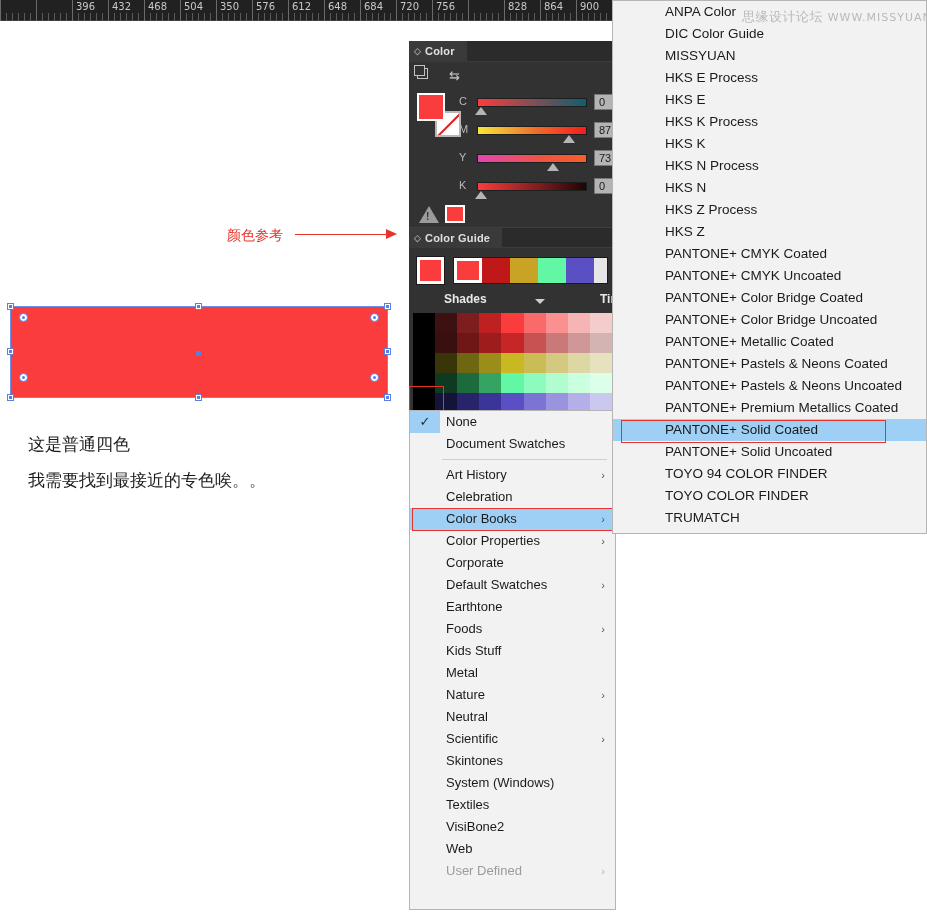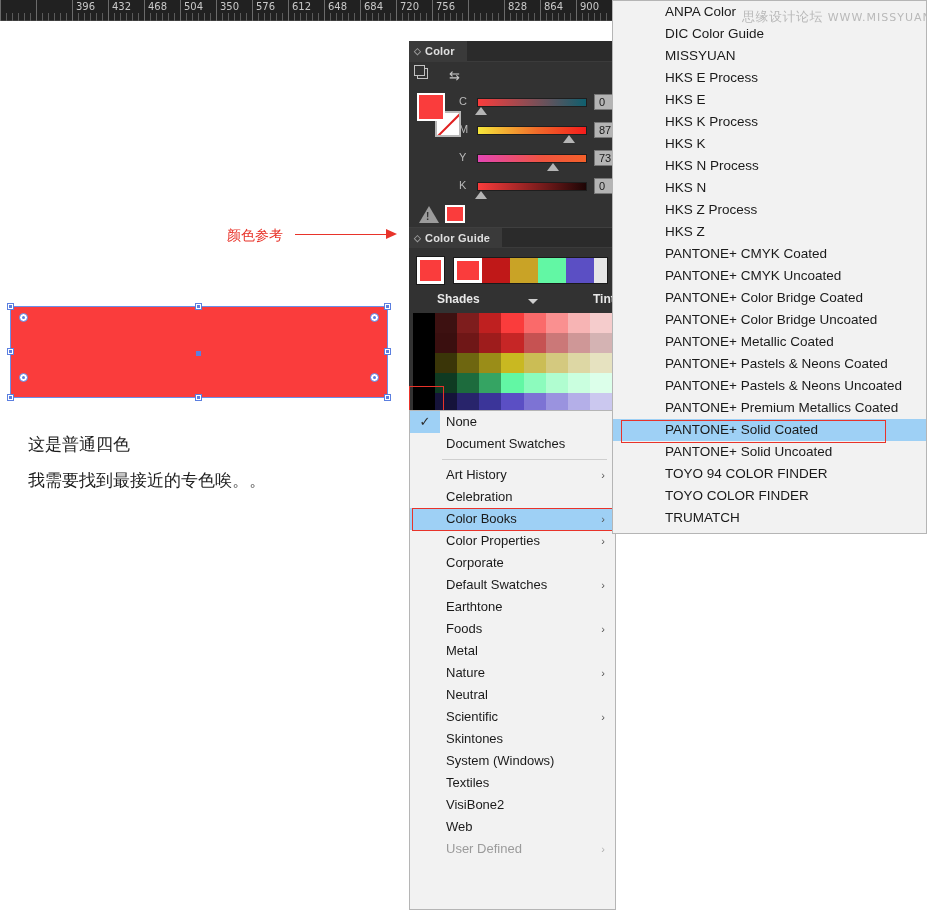--- a/index.html
+++ b/index.html
@@ -183,21 +183,21 @@
     background: #fa3c3c; border: 3px solid #ffffff; outline: 1px solid #1a1a1a;
   }
   .cg-harmony {
     position: absolute; left: 44px; top: 9px; width: 155px; height: 27px;
     background: #e6e6e6; border: 1px solid #1a1a1a; display: flex;
   }
   .cg-harmony i { display:block; width: 28px; height: 25px; }
   .cg-harmony i.sel { border: 3px solid #ffffff; width: 28px; }
 
   .cg-labels {
-    position: absolute; left: 4px; top: 44px; width: 203px; height: 20px;
+    position: absolute; left: 11px; top: 44px; width: 203px; height: 20px;
   }
   .cg-shades { position:absolute; left: 24px; top: 0; color:#e8e8e8; font-size: 12px; font-weight: bold; }
   .cg-tints  { position:absolute; left: 180px; top: 0; color:#e8e8e8; font-size: 12px; font-weight: bold; }
   .cg-caret  {
     position:absolute; left: 115px; top: 7px; width:0; height:0;
     border-left: 5px solid transparent; border-right: 5px solid transparent;
     border-top: 5px solid #cfcfcf;
   }
 
   .cg-grid {
@@ -677,20 +677,21 @@
       <div class="mi"><span>Document Swatches</span></div>
       <div class="menu-sep"></div>
       <div class="mi"><span>Art History</span><span class="chev">›</span></div>
       <div class="mi"><span>Celebration</span></div>
       <div class="mi sel"><span>Color Books</span><span class="chev">›</span></div>
       <div class="mi"><span>Color Properties</span><span class="chev">›</span></div>
       <div class="mi"><span>Corporate</span></div>
       <div class="mi"><span>Default Swatches</span><span class="chev">›</span></div>
       <div class="mi"><span>Earthtone</span></div>
       <div class="mi"><span>Foods</span><span class="chev">›</span></div>
+      <div class="mi"><span>Kids Stuff</span></div>
       <div class="mi"><span>Metal</span></div>
       <div class="mi"><span>Nature</span><span class="chev">›</span></div>
       <div class="mi"><span>Neutral</span></div>
       <div class="mi"><span>Scientific</span><span class="chev">›</span></div>
       <div class="mi"><span>Skintones</span></div>
       <div class="mi"><span>System (Windows)</span></div>
       <div class="mi"><span>Textiles</span></div>
       <div class="mi"><span>VisiBone2</span></div>
       <div class="mi"><span>Web</span></div>
       <div class="mi disabled"><span>User Defined</span><span class="chev">›</span></div>

